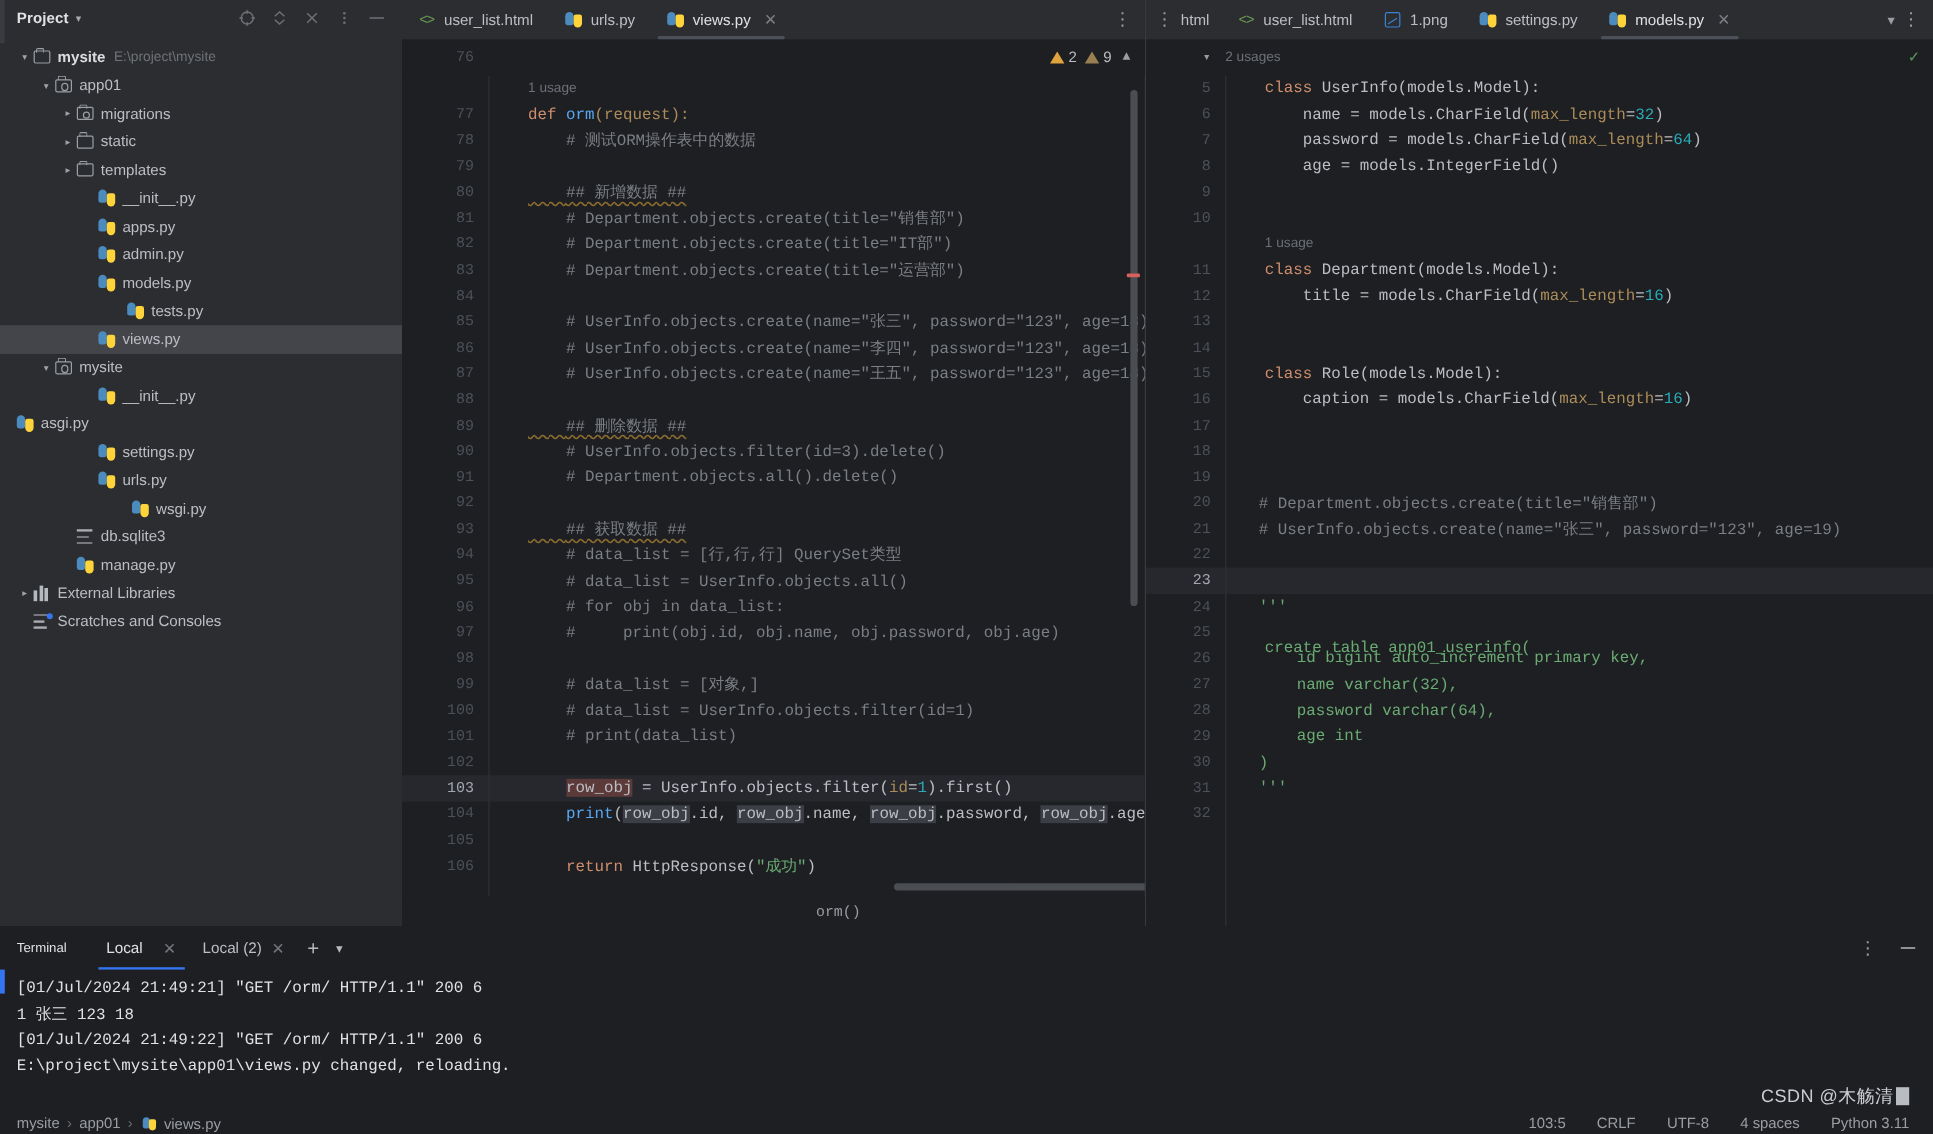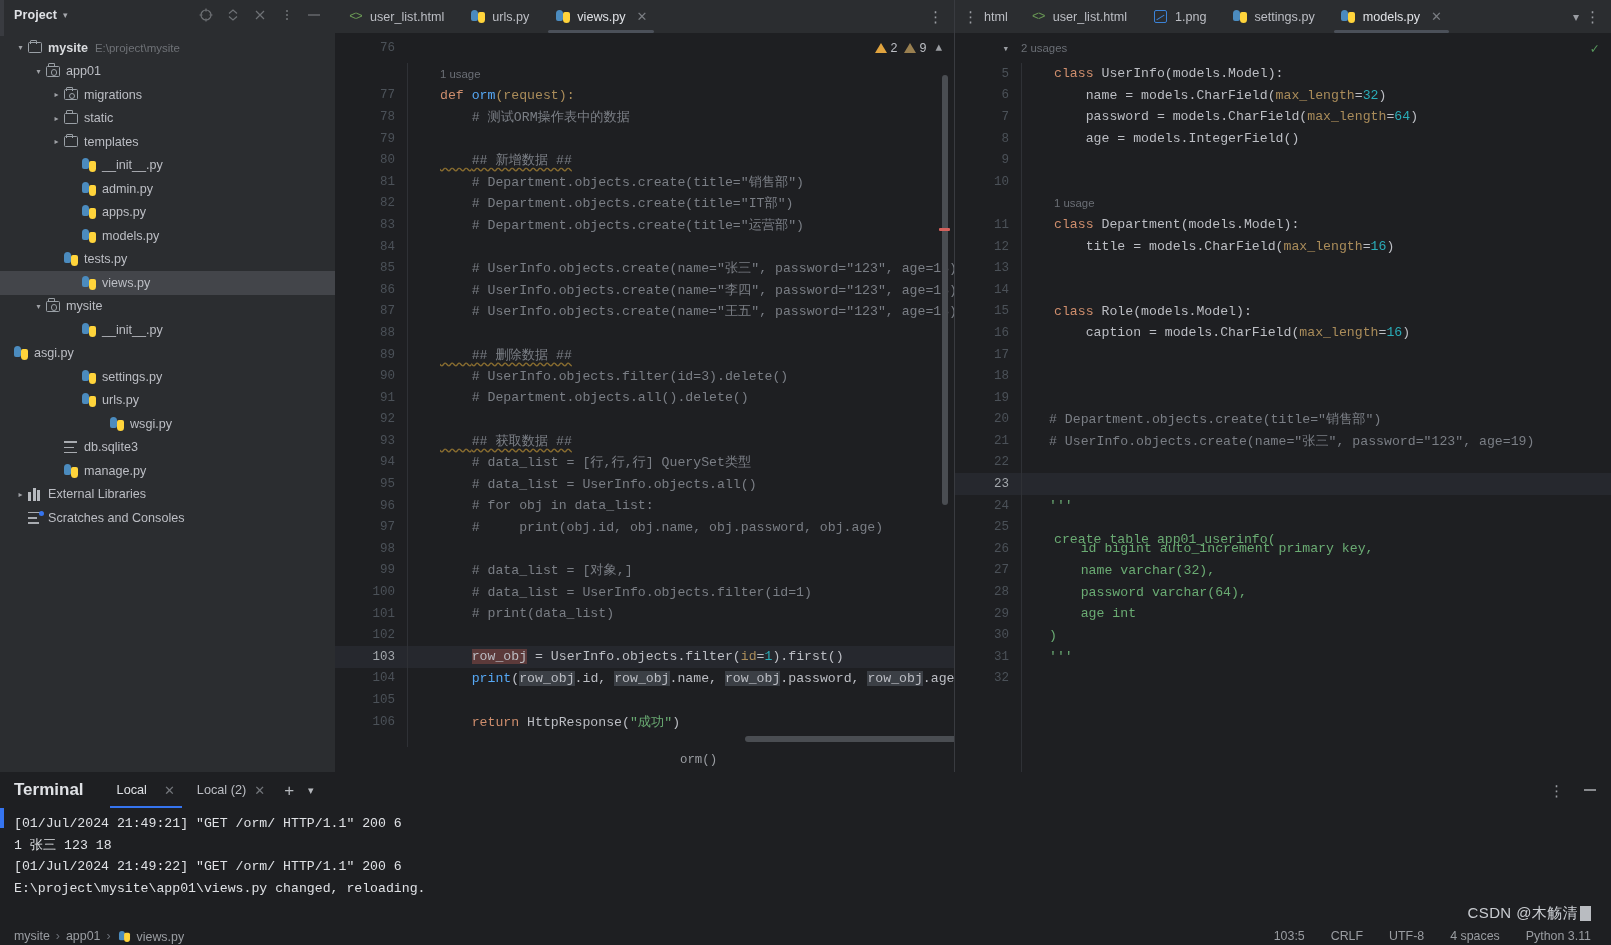--- a/index.html
+++ b/index.html
@@ -124,21 +124,21 @@
 
   
   .hthumb { position:absolute; left:410px; bottom:5px; width:295px; height:6px;
             background:#4a4d52; border-radius:3px; }
   .vthumb { position:absolute; right:6px; width:6px; background:#4a4d52; border-radius:3px; }
   .mark { position:absolute; right:4px; width:11px; height:3px; border-radius:1px; }
 
   
   .terminal { height: 173px; background: #1e1f22; display:flex; flex-direction:column; position:relative; }
   .term-tabs { height: 36px; background:#1e1f22; display:flex; align-items:center; padding-left: 14px; }
-  .term-title { font-size: 17px; color:#dfe1e5; font-weight:bold; margin-right: 22px; }
+  .term-title { font-size: 11px; color:#dfe1e5; font-weight:normal; margin-right: 22px; }
   .tt { display:flex; align-items:center; gap:8px; padding: 0 11px; height:36px;
         font-size:12.7px; color:#bcbec4; position:relative; cursor:default; }
   .tt.active { color:#dfe1e5;gap:17px; }
   .tt.active:after { content:""; position:absolute; left:4px; right:4px; bottom:0; height:2.5px; background:#3574f0; }
   .tt .x { color:#73767b; font-size:13px; }
   .tplus { font-size:17px; color:#b6b9be; padding: 0 8px; cursor:pointer; line-height:1; }
   .tchev { font-size:11px; color:#b6b9be; padding: 0 6px; cursor:pointer; }
   .term-right { margin-left:auto; display:flex; align-items:center; gap:14px; padding-right:14px; }
   .term-body { flex:1; padding: 5px 0 0 14px; font-family:"Liberation Mono", monospace;
                font-size:13.2px; color:#dfe1e5; line-height:21.5px; position:relative; }
@@ -249,43 +249,43 @@
             <span class="lbl">__init__.py</span>
           </div>
           <div class="row" style="padding-left: 68px;">
             <span class="arrow blank"></span>
             <span class="ico">
               <span class="py">
                 <span class="b"></span>
                 <span class="y"></span>
               </span>
             </span>
+            <span class="lbl">apps.py</span>
+          </div>
+          <div class="row" style="padding-left: 68px;">
+            <span class="arrow blank"></span>
+            <span class="ico">
+              <span class="py">
+                <span class="b"></span>
+                <span class="y"></span>
+              </span>
+            </span>
             <span class="lbl">admin.py</span>
           </div>
           <div class="row" style="padding-left: 68px;">
             <span class="arrow blank"></span>
             <span class="ico">
               <span class="py">
                 <span class="b"></span>
                 <span class="y"></span>
               </span>
             </span>
-            <span class="lbl">apps.py</span>
-          </div>
-          <div class="row" style="padding-left: 68px;">
-            <span class="arrow blank"></span>
-            <span class="ico">
-              <span class="py">
-                <span class="b"></span>
-                <span class="y"></span>
-              </span>
-            </span>
             <span class="lbl">models.py</span>
           </div>
-          <div class="row" style="padding-left: 50px;">
+          <div class="row" style="padding-left: 92px;">
             <span class="arrow blank"></span>
             <span class="ico">
               <span class="py">
                 <span class="b"></span>
                 <span class="y"></span>
               </span>
             </span>
             <span class="lbl">tests.py</span>
           </div>
           <div class="row sel" style="padding-left: 68px;">

